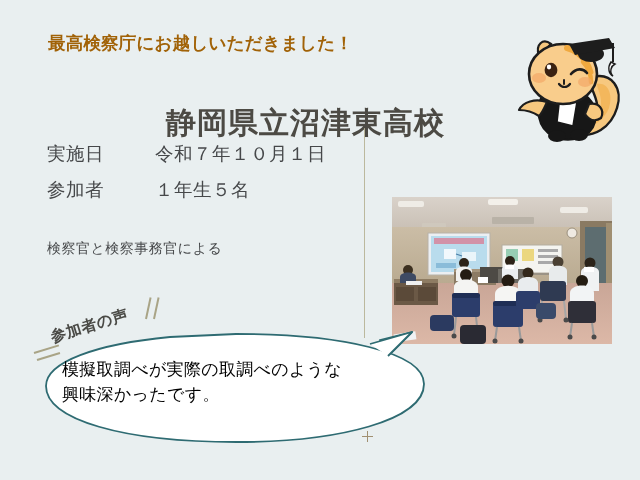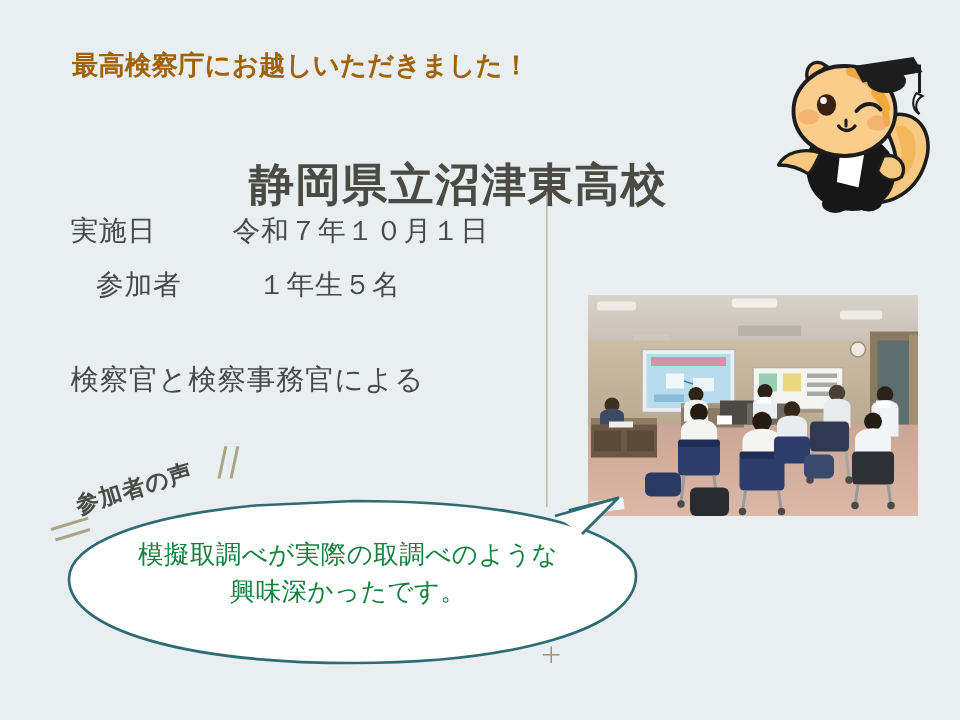--- a/index.html
+++ b/index.html
@@ -47,32 +47,32 @@
   
   .detail-row {
     position: absolute;
     left: 47px;
     font-size: 18.5px;
     color: #46484a;
     white-space: nowrap;
     letter-spacing: 0.5px;
   }
   .detail-row.r1 { top: 141px; }
-  .detail-row.r2 { top: 177px; margin-left: 17px; }
+  .detail-row.r2 { top: 177px; }
   .detail-label {
     display: inline-block;
     width: 108px;
   }
   .detail-value { display: inline-block; text-align: center; }
 
   
   .desc-line {
     position: absolute;
     left: 47px;
-    font-size: 19px;
+    font-size: 14px;
     color: #46484a;
     white-space: nowrap;
     letter-spacing: 0.5px;
   }
   .desc-line.d1 { top: 240px; }
   .desc-line.d2 { top: 272px; }
 
   
   .vrule {
     position: absolute;
@@ -142,24 +142,23 @@
     top: 330px;
     width: 390px;
     height: 118px;
   }
   .bubble-wrap svg { display: block; }
   .bubble-text {
     position: absolute;
     left: 62px;
     top: 357px;
     width: 340px;
-    text-align: center;
     font-size: 17px;
     line-height: 25px;
-    color: #15803d;
+    color: #000000;
     letter-spacing: .3px;
   }
   .bubble-text div { white-space: nowrap; }
 
   
   .cross-mark {
     position: absolute;
     left: 362px;
     top: 431px;
     width: 11px;

